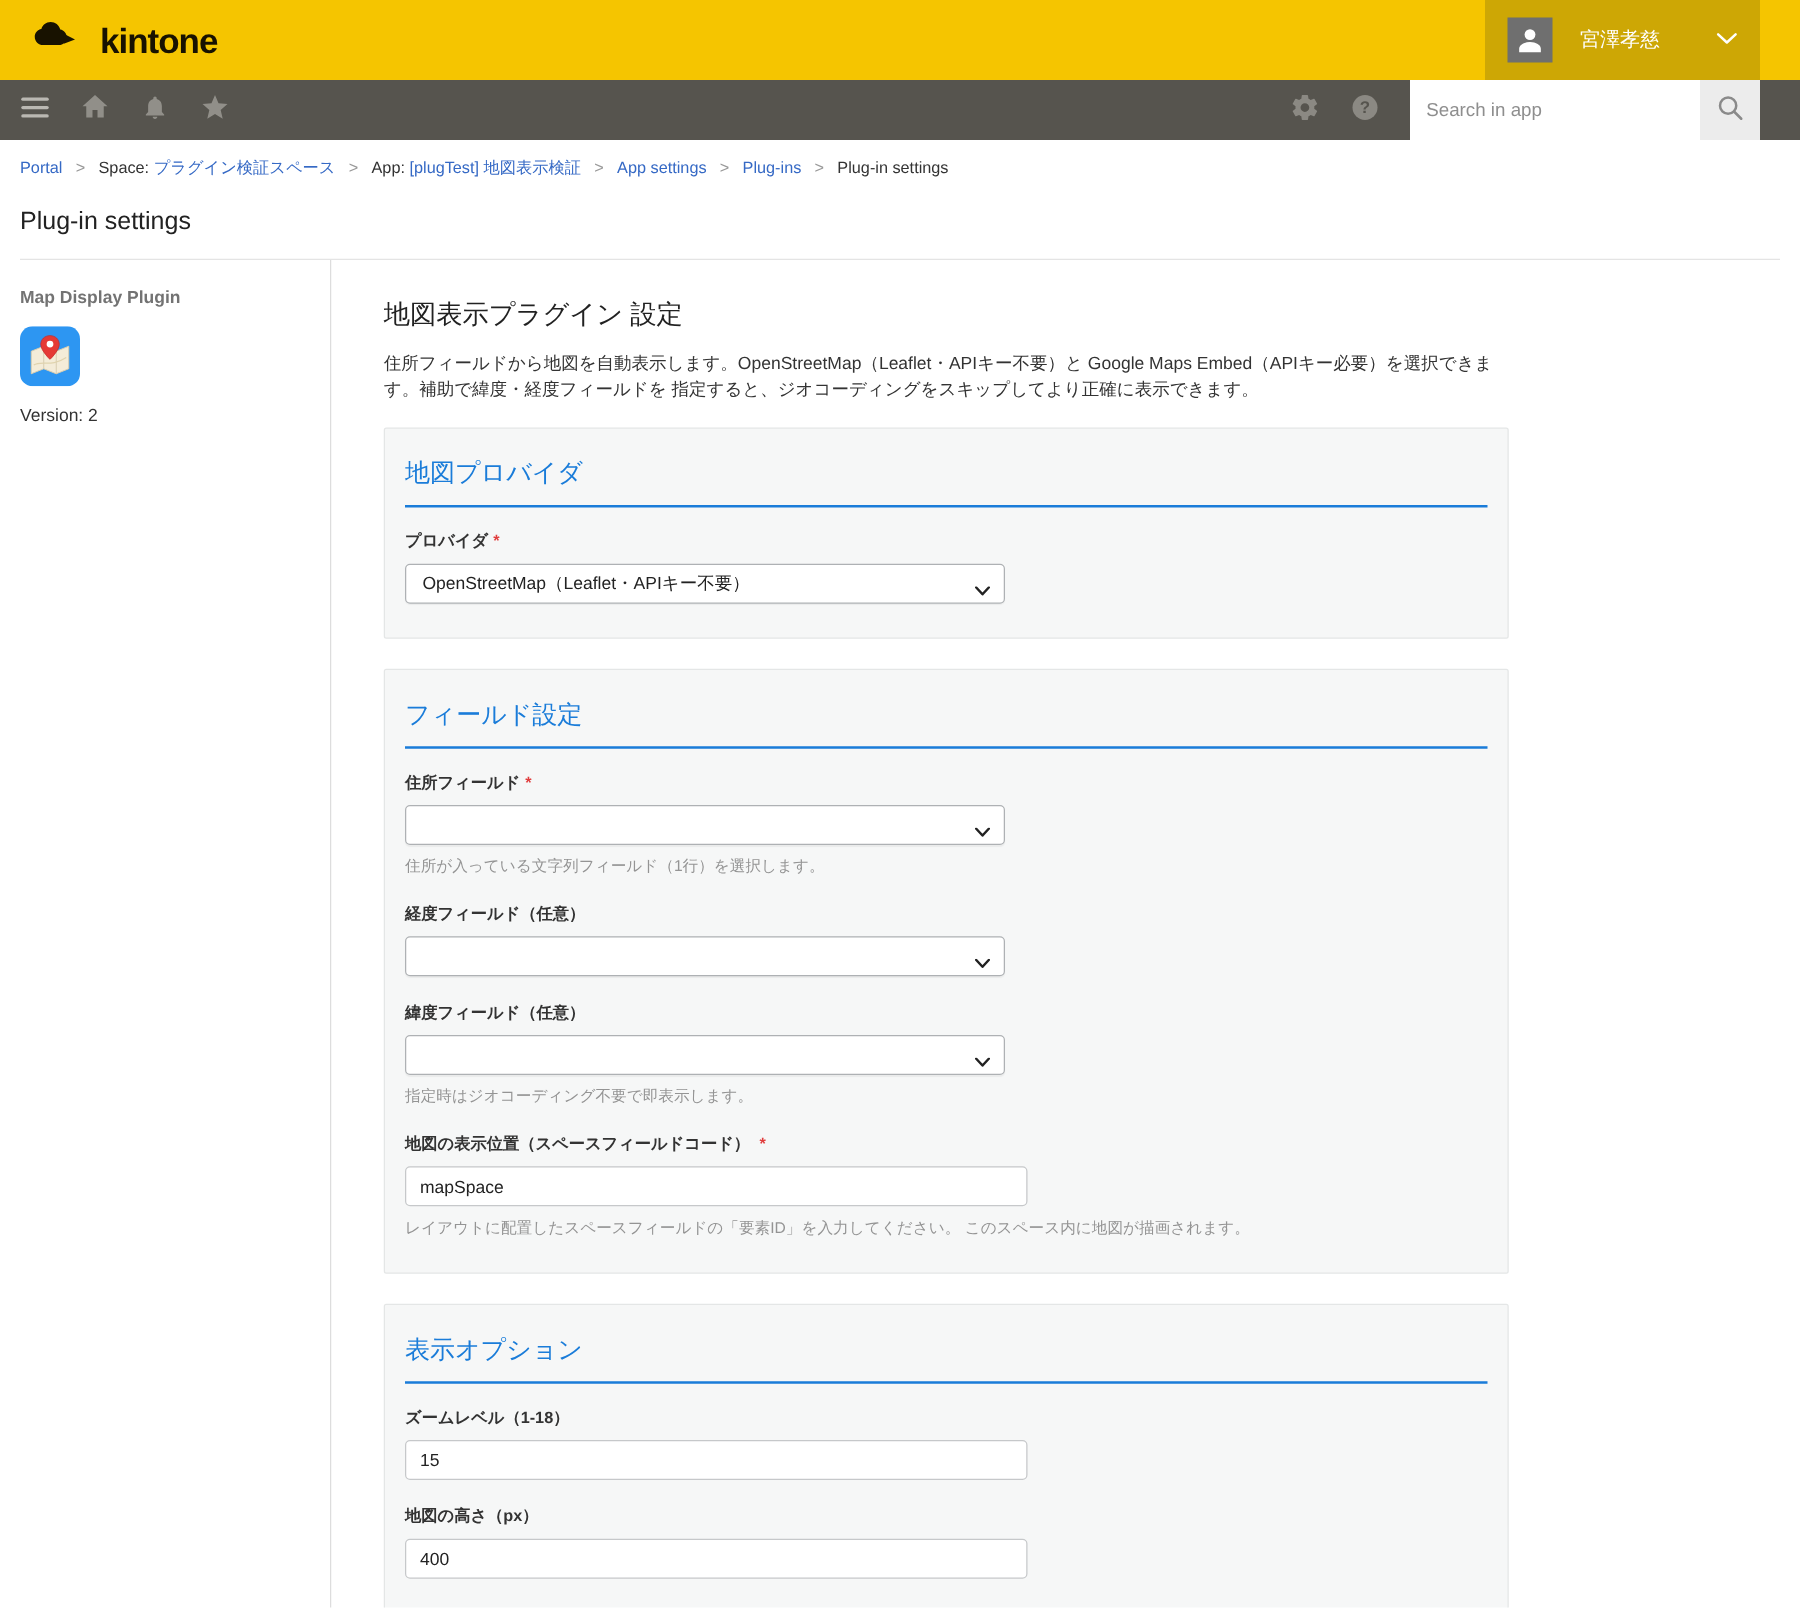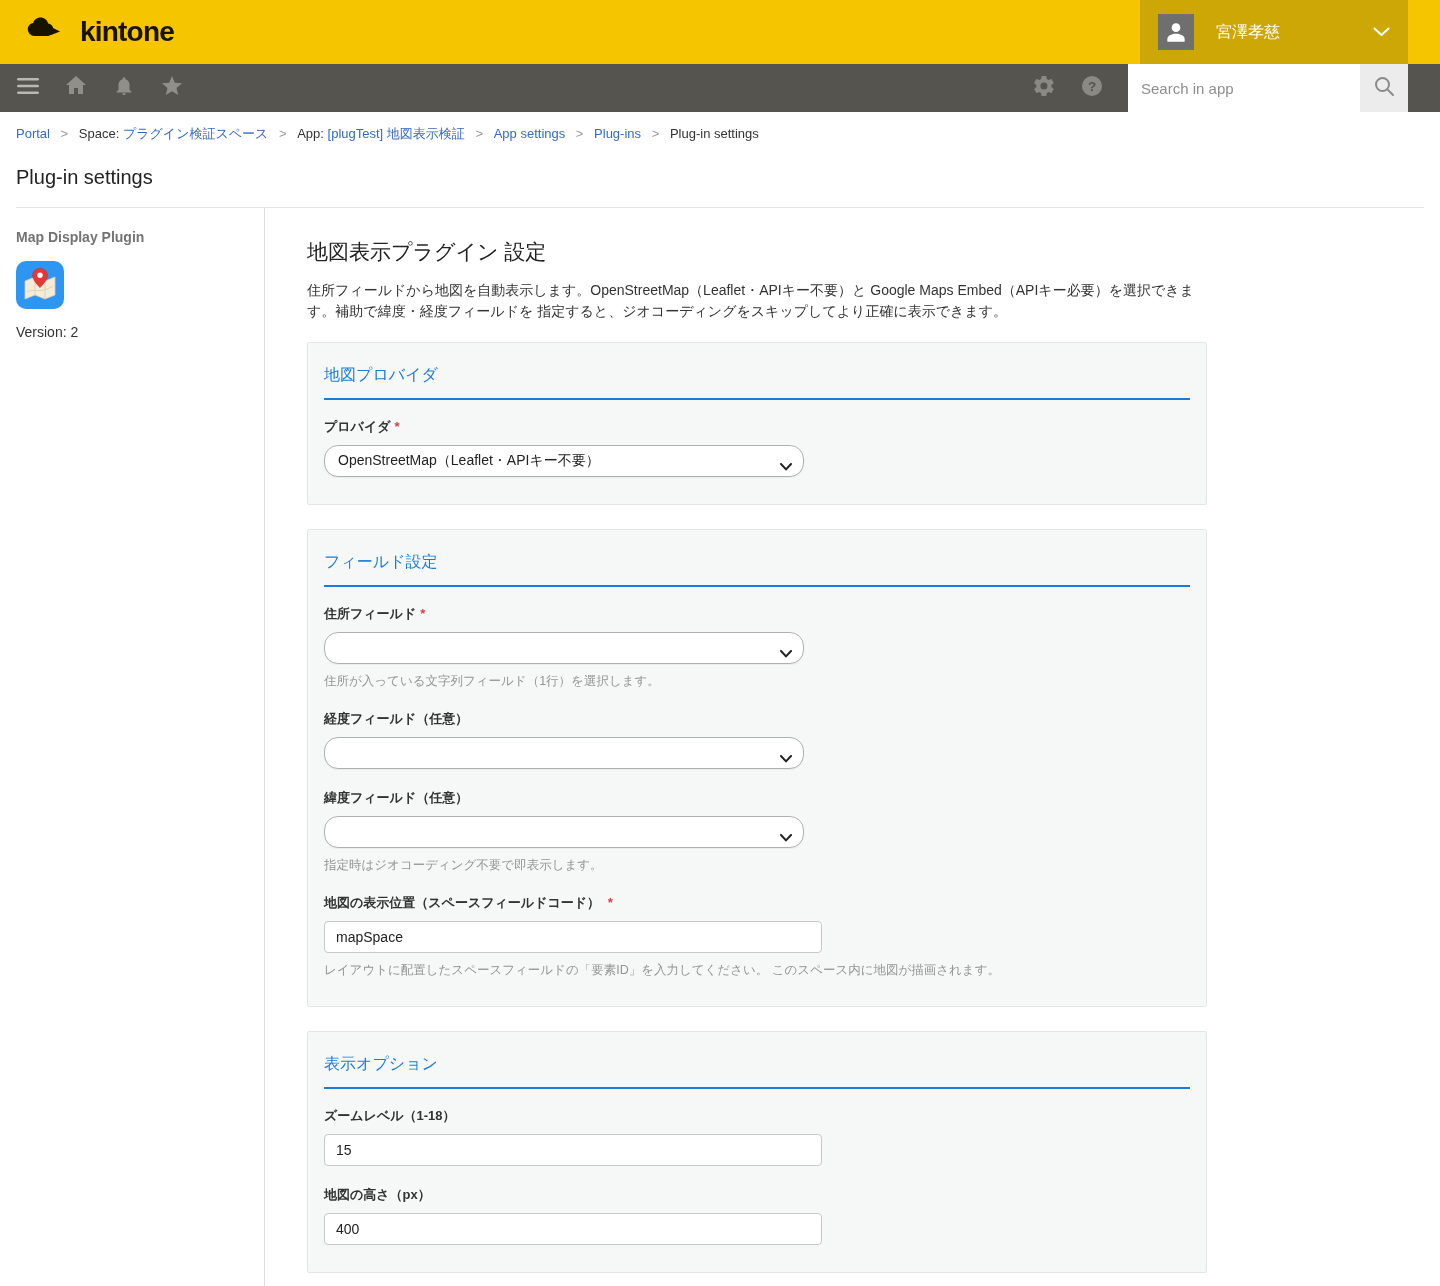--- a/index.html
+++ b/index.html
@@ -5,21 +5,21 @@
   * { box-sizing: border-box; }
   html,body { margin:0; padding:0; }
   body {
     width:1440px; height:1286px; background:#fff; overflow:hidden;
     font-family:"Liberation Sans","DejaVu Sans",sans-serif; color:#333;
   }
   
   .topbar { position:relative; height:64px; background:#f5c500; }
   .logo { position:absolute; left:26px; top:15px; display:flex; align-items:center; gap:17px; cursor:pointer; }
   .logo-text { font-size:28px; font-weight:bold; color:#181200; letter-spacing:-0.8px; line-height:1; }
-  .userbox { position:absolute; right:32px; top:0; width:268px; height:64px; background:#cda705;
+  .userbox { position:absolute; right:32px; top:0; width:220px; height:64px; background:#cda705;
              display:flex; align-items:center; padding:0 18px; cursor:pointer; }
   .avatar { width:36px; height:36px; background:#6f6f6f; display:flex; align-items:center; justify-content:center; flex:none; }
   .username { color:#fff; font-size:16px; margin-left:22px; flex:1; }
   
   .navbar { position:relative; height:48px; background:#56544e; display:flex; align-items:center; }
   .nav-left { display:flex; margin-left:4px; }
   .nav-item { width:48px; height:48px; display:flex; align-items:center; justify-content:center; cursor:pointer; }
   .nav-right { position:absolute; right:32px; top:0; height:48px; display:flex; align-items:center; }
   .searchbox { display:flex; width:280px; height:48px; margin-left:12px; }
   .search-input { width:232px; height:48px; border:none; outline:none; padding:0 13px; font-size:15px; color:#333;
@@ -38,27 +38,27 @@
   .plugin-name { font-size:14px; font-weight:bold; color:#737373; }
   .plugin-icon { margin-top:16px; width:48px; height:48px; }
   .plugin-version { margin-top:15px; font-size:14px; color:#333; }
   .main { padding:30px 0 60px 42px; }
   .main-heading { margin:0; font-size:21px; font-weight:400; color:#222; line-height:28px; }
   .desc { margin:14px 0 0; font-size:14px; color:#333; line-height:21px; width:895px; }
   
   .box { width:900px; background:#f6f7f7; border:1px solid #e4e6e6; border-radius:2px;
          padding:16px 16px 27px; margin-top:20px; }
   .box + .box { margin-top:24px; }
-  .box-title { margin:0 0 18px; font-size:16px; font-weight:400; color:#1a7cd9;
+  .box-title { margin:0 0 18px; font-size:20px; font-weight:400; color:#1a7cd9;
                padding:6px 0 12px; border-bottom:2px solid #1a7cd9; }
   .field { margin-top:20px; }
   .field:first-of-type { margin-top:0; }
   .field-label { font-size:13px; font-weight:bold; color:#333; margin-bottom:9px; }
   .req { color:#e03c3c; margin-left:4px; font-weight:bold; }
-  .select { position:relative; width:480px; height:32px; background:#fff; border:1px solid #aeb1b4; border-radius:14px;
+  .select { position:relative; width:480px; height:32px; background:#fff; border:1px solid #aeb1b4; border-radius:4px;
             display:flex; align-items:center; padding:0 32px 0 13px; font-size:14px; color:#222; cursor:pointer;
             box-shadow:0 1px 1px rgba(0,0,0,0.05); }
   .select .chev { position:absolute; right:11px; top:12px; }
   .text-input { width:498px; height:32px; border:1px solid #c6c8ca; border-radius:4px; padding:0 11px;
                 font-size:14px; color:#222; background:#fff; outline:none;
                 font-family:"Liberation Sans","DejaVu Sans",sans-serif; }
   .field-help { margin-top:9px; font-size:12.5px; color:#949494; }
 </style>
 </head>
 <body>

